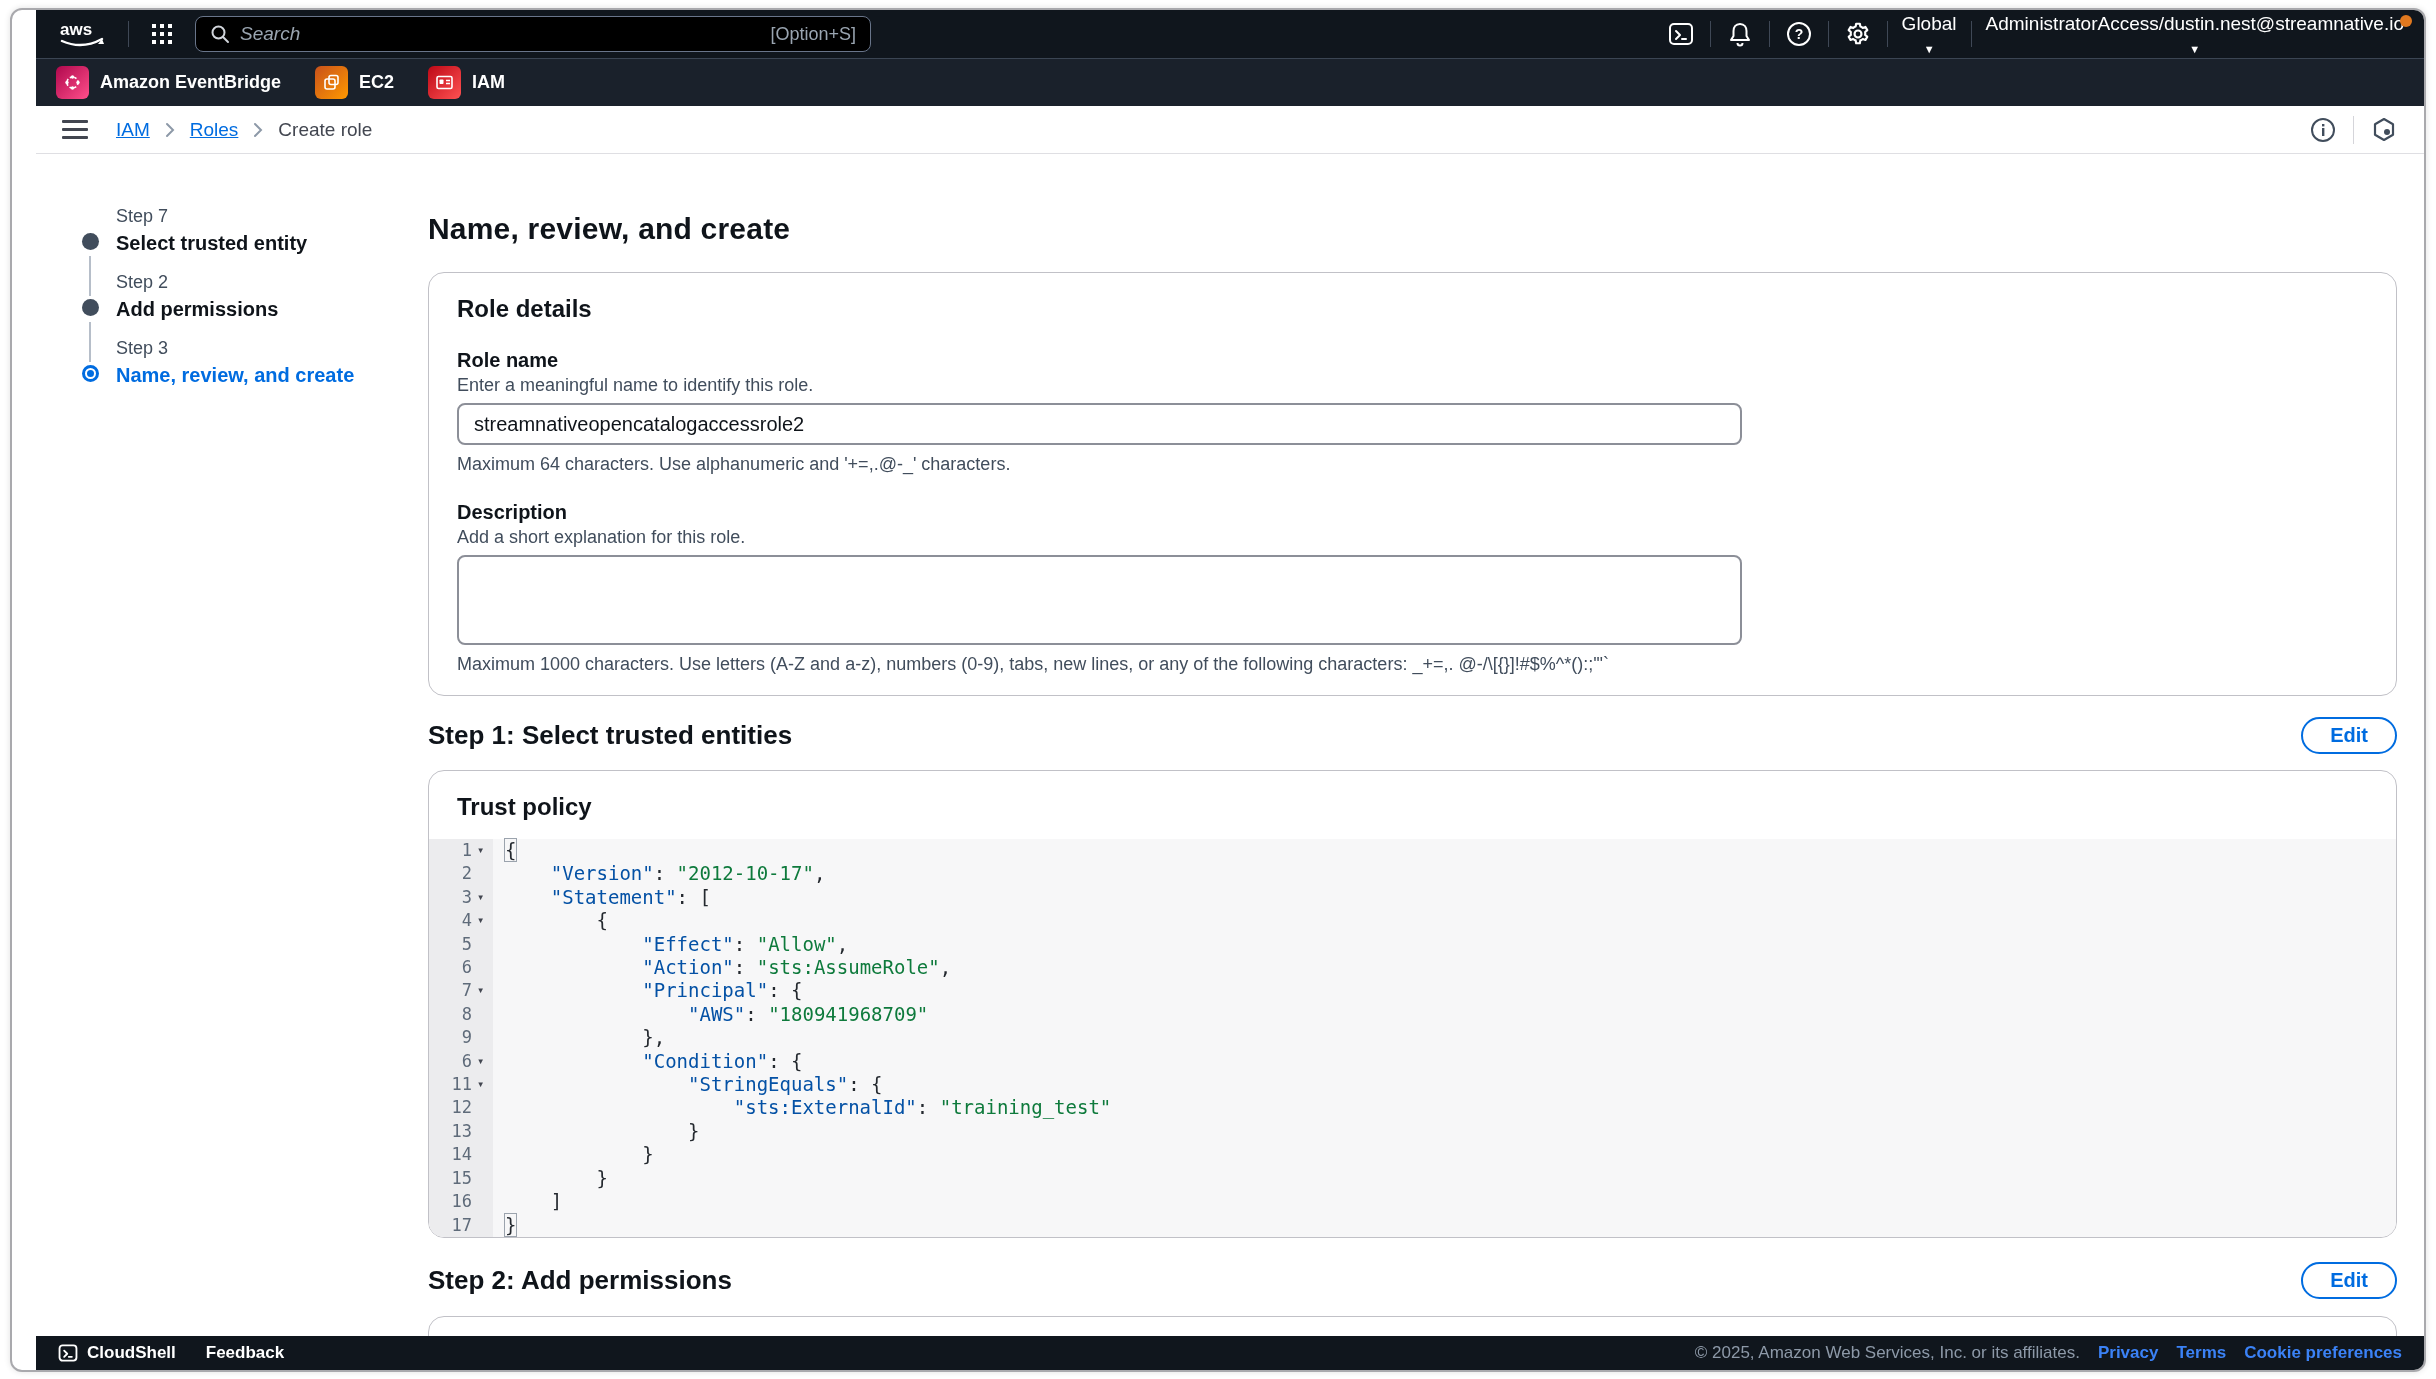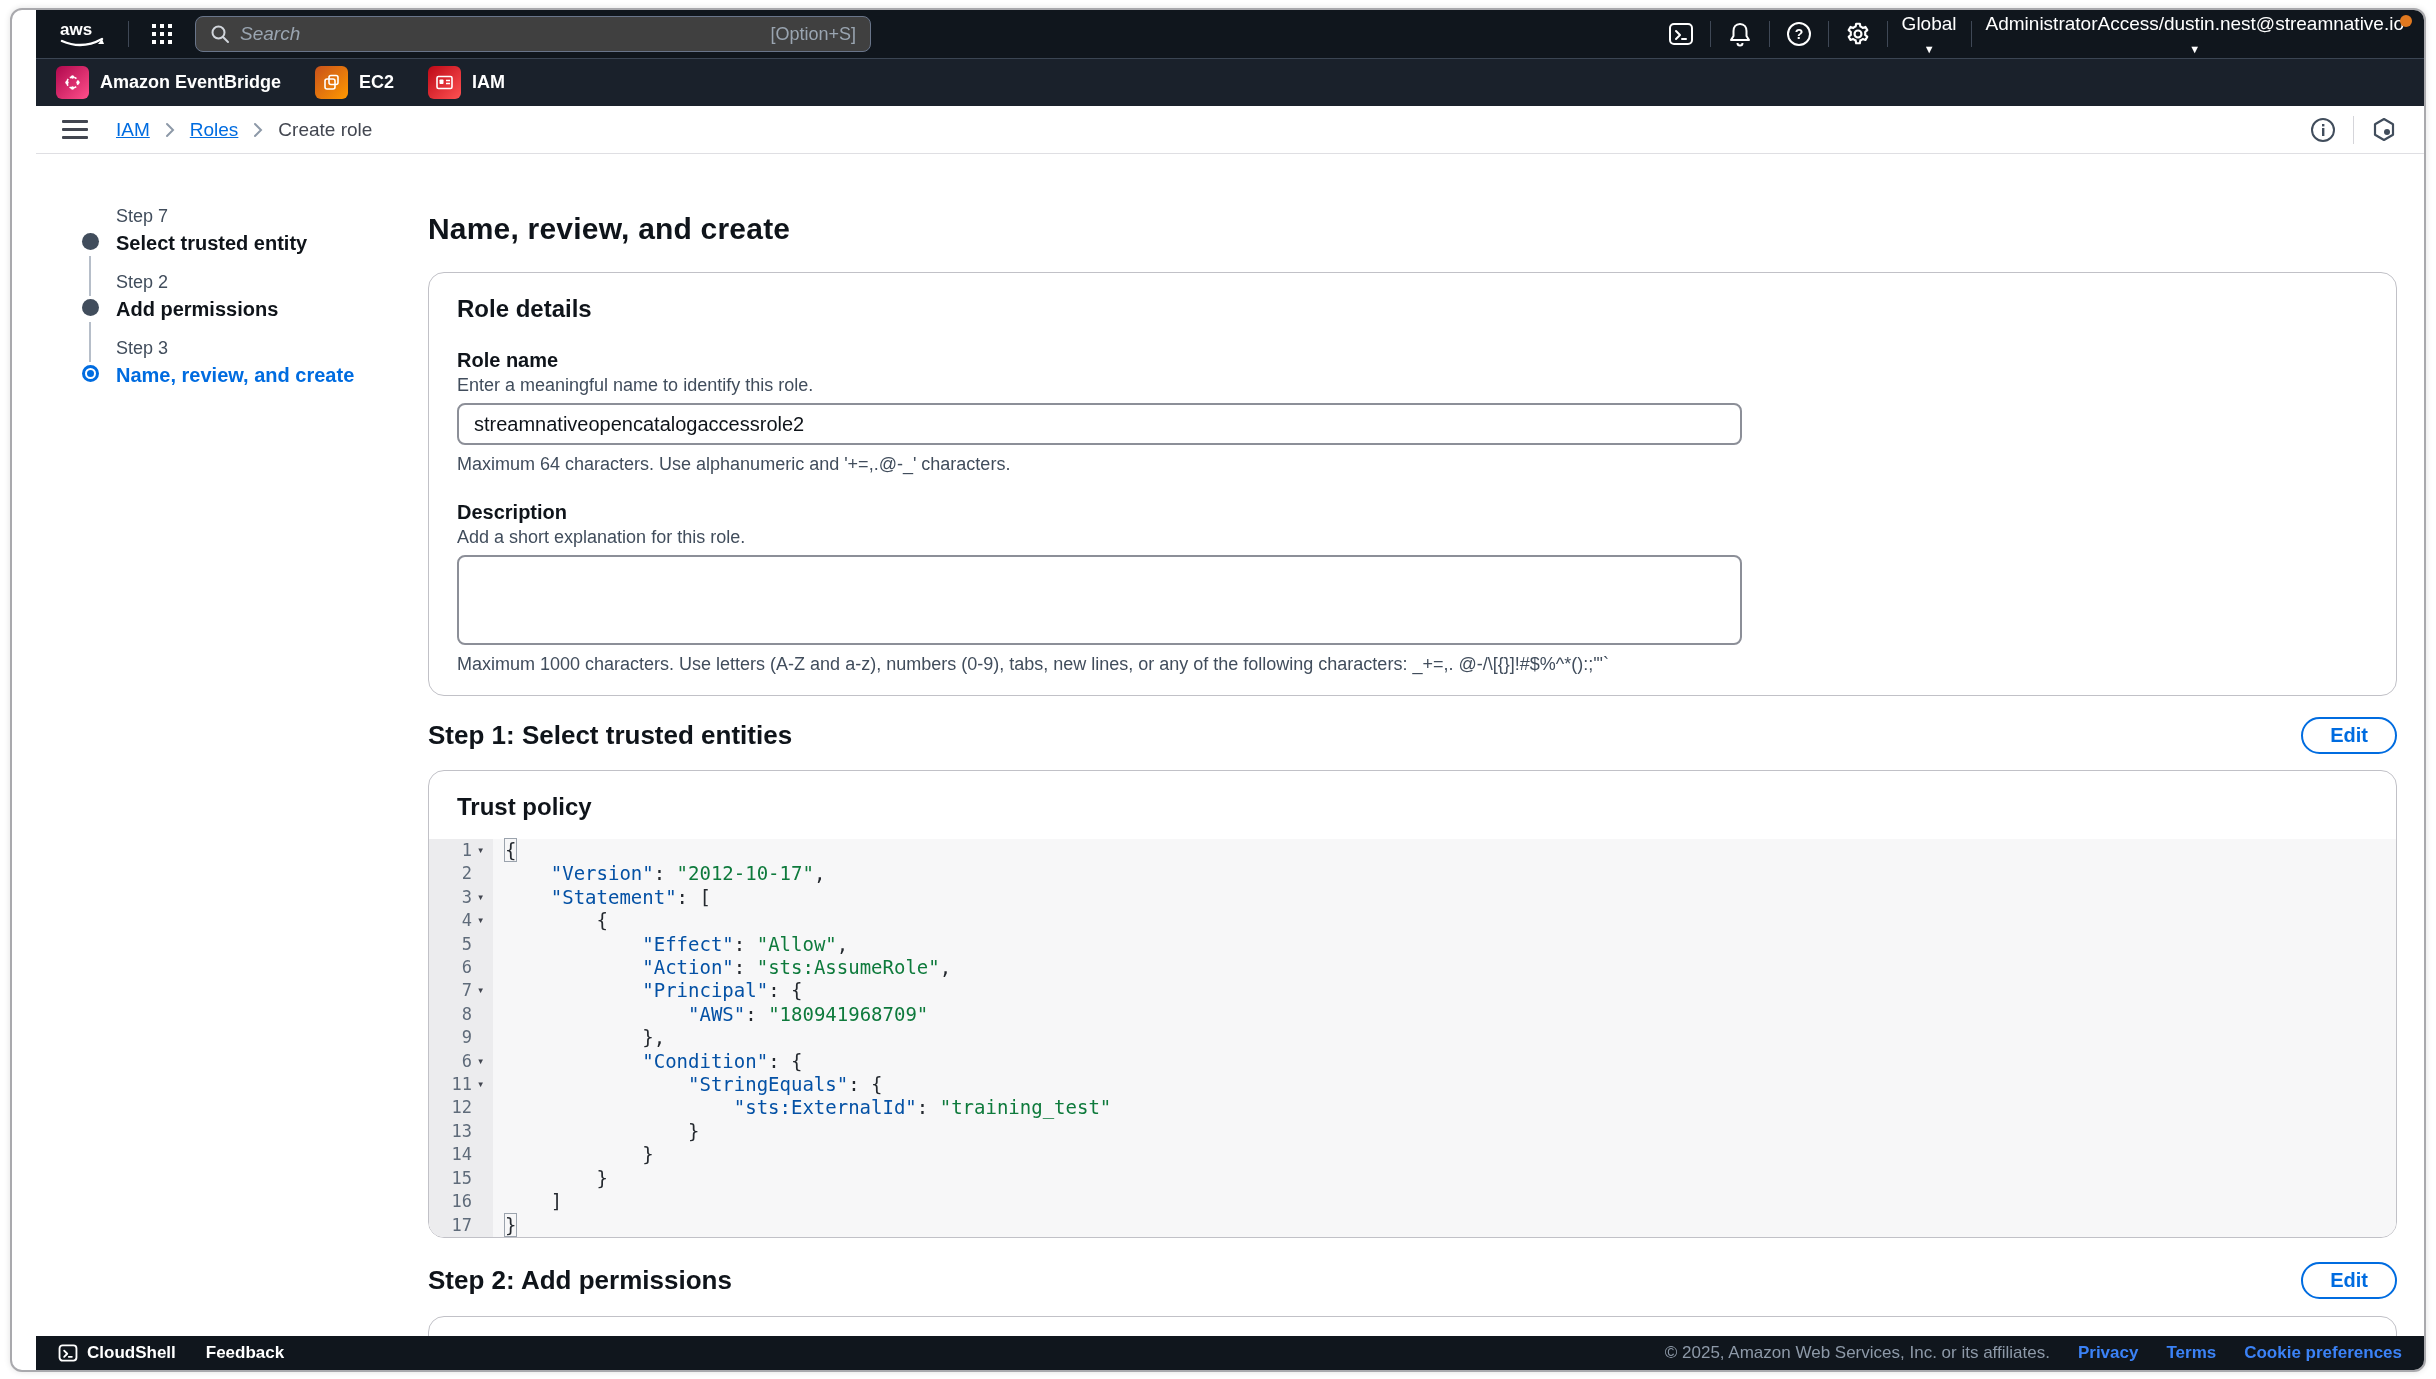--- a/index.html
+++ b/index.html
@@ -10,21 +10,21 @@
     display:flex; flex-direction:column; background:#ffffff;
     box-shadow:0 0 6px rgba(0,0,0,.12);
     padding-left:24px;
   }
 
   
   .topnav { height:48px; background:#10161d; display:flex; align-items:center; padding:0 20px; flex:0 0 auto; position:relative; }
   .aws-logo { width:56px; height:34px; display:block; }
   .nav-vdiv { width:1px; height:26px; background:#3f4856; margin:0 16px; }
   .grid-icon { width:34px; height:34px; display:flex; align-items:center; justify-content:center; border-radius:4px; cursor:pointer; }
-  .searchbox { margin-left:16px; width:676px; height:36px; border:1px solid #69758a; border-radius:8px; background:#404040; display:flex; align-items:center; padding:0 14px; gap:10px; }
+  .searchbox { margin-left:16px; width:676px; height:36px; border:1px solid #69758a; border-radius:8px; background:#000000; display:flex; align-items:center; padding:0 14px; gap:10px; }
   .searchbox input { flex:1; background:transparent; border:none; outline:none; color:#d1d5db; font-size:19px; font-style:italic; font-family:"Liberation Sans", sans-serif; }
   .searchbox input::placeholder { color:#9aa5b1; font-style:italic; }
   .search-shortcut { color:#9aa5b1; font-size:18px; }
   .nav-right { margin-left:auto; display:flex; align-items:center; }
   .nav-iconbtn { width:30px; height:30px; display:flex; align-items:center; justify-content:center; cursor:pointer; }
   .nav-right .nav-vdiv { margin:0 14px; }
   .nav-text { color:#ffffff; font-size:19px; display:flex; align-items:center; gap:8px; cursor:pointer; white-space:nowrap;flex-direction:column; }
   .caret { font-size:11px; color:#ffffff; }
   .rec-dot { position:absolute; top:5px; right:12px; width:12px; height:12px; border-radius:50%; background:#e0781f; }
 
@@ -87,21 +87,21 @@
   .code-text { white-space:pre; padding-left:12px; }
   .tok-p { color:#24292f; }
   .tok-k { color:#0451a5; }
   .tok-s { color:#0e7a3c; }
   .tok-bb { color:#24292f; outline:1px solid #9ba3ad; }
 
   
   .footer { height:34px; background:#10161d; display:flex; align-items:center; padding:0 22px; flex:0 0 auto; }
   .foot-item { display:flex; align-items:center; gap:9px; color:#ffffff; font-size:17px; font-weight:700; cursor:pointer; }
   .foot-item + .foot-item { margin-left:30px; }
-  .foot-right { margin-left:auto; display:flex; align-items:flex-start; gap:28px; }
+  .foot-right { margin-left:auto; display:flex; align-items:flex-start; gap:18px; }
   .copyright { color:#8d99a8; font-size:17px; }
   .foot-link { color:#3b82f6; font-size:17px; font-weight:700; cursor:pointer; }
 
   svg { display:block; }
 </style>
 </head>
 <body>
 
 <div class="frame">
 

